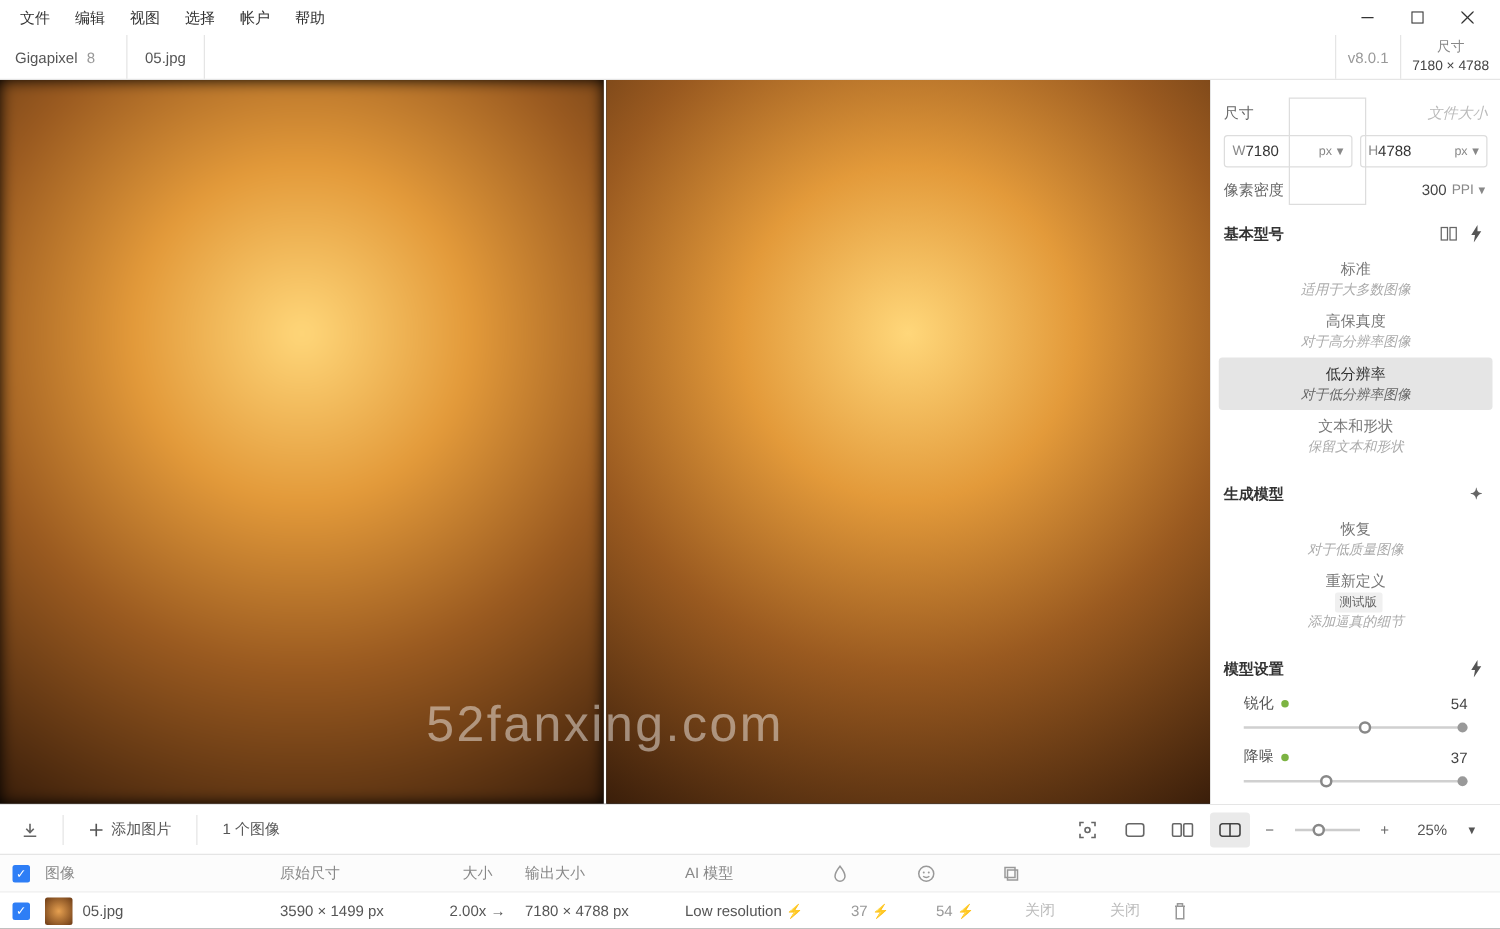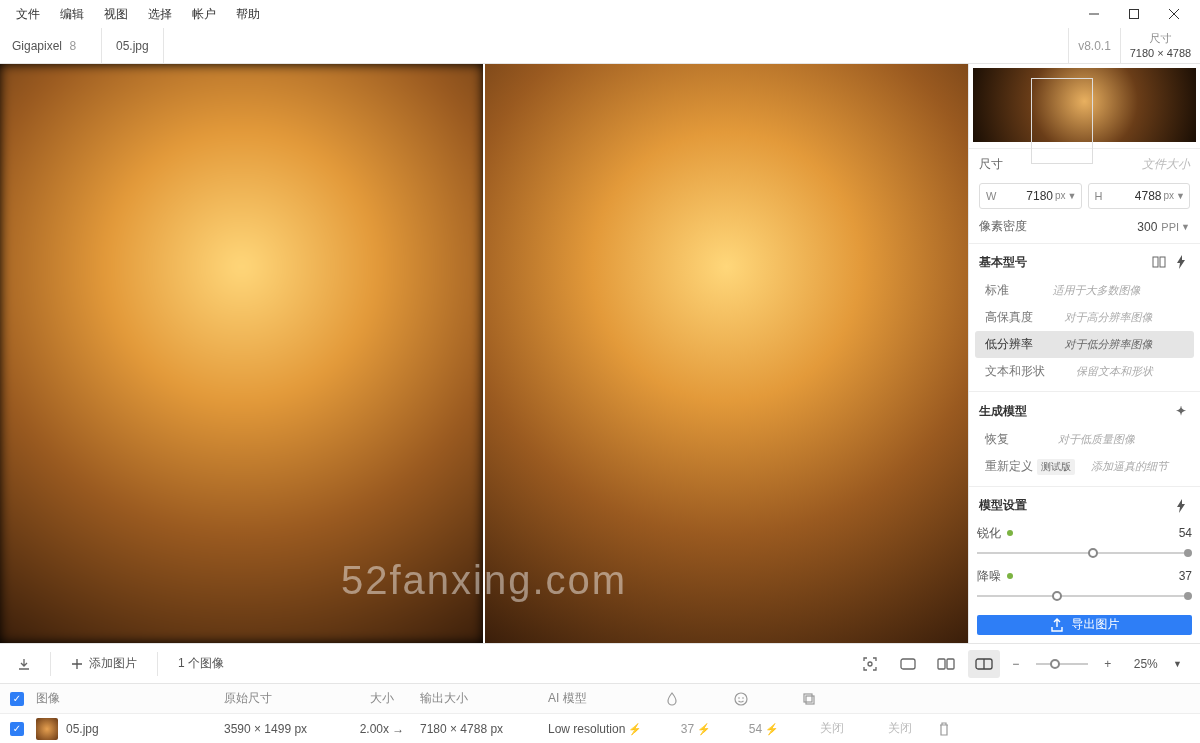--- a/index.html
+++ b/index.html
@@ -40,37 +40,37 @@
 .panel-row { display: flex; align-items: center; padding: 6px 10px; min-height: 28px; }
 .panel-row .lbl { color: #666; flex: 0 0 auto; }
 .panel-row .grow { flex: 1; }
 .panel-row .val { color: #444; text-align: right; }
 .panel-row .unit { color: #888; margin-left: 4px; font-size: 11px; }
 .panel-sep { height: 1px; background: #eee; margin: 2px 0; }
 
 .dim-inputs { display: flex; gap: 6px; padding: 4px 10px; }
 .dim-input { flex: 1; display: flex; align-items: center; border: 1px solid #ddd; border-radius: 3px; height: 26px; padding: 0 4px 0 6px; }
 .dim-input .k { color: #888; font-size: 11px; }
-.dim-input .v { flex: 1; text-align: right; padding-right: 2px; }
+.dim-input .v { flex: 1; text-align: left; padding-right: 2px; }
 .dim-input .u { color: #888; font-size: 10px; }
 .dim-input .dd { color: #888; font-size: 9px; margin-left: 2px; }
 
 .section-head { display: flex; align-items: center; padding: 8px 10px 6px; font-weight: 600; color: #333; }
 .section-head .grow { flex: 1; }
 .section-head .icn { width: 18px; height: 18px; display: flex; align-items: center; justify-content: center; color: #666; margin-left: 4px; }
 
-.model-item { display: flex; align-items: center; padding: 5px 10px; margin: 0 6px; border-radius: 3px; }
+.model-item { display: flex; align-items: center; padding: 5px 10px; margin: 0 6px; border-radius: 3px; flex-direction: column; }
 .model-item .name { color: #777; }
 .model-item .desc { flex: 1; text-align: center; color: #aaa; font-style: italic; font-size: 11px; }
 .model-item.active { background: #e5e5e5; }
 .model-item.active .name { color: #333; font-weight: 500; }
 .model-item.active .desc { color: #666; }
 .badge { background: #f0f0f0; color: #666; padding: 1px 4px; border-radius: 2px; font-size: 10px; margin-left: 4px; font-style: normal; }
 
-.slider-row { padding: 4px 8px; }
+.slider-row { padding: 4px 26px; }
 .slider-hd { display: flex; align-items: center; margin-bottom: 4px; }
 .slider-hd .lbl { color: #555; }
 .slider-hd .dot { width: 6px; height: 6px; border-radius: 50%; background: #7cb342; margin-left: 6px; }
 .slider-hd .grow { flex: 1; }
 .slider-hd .val { color: #444; }
 .slider-track { position: relative; height: 14px; }
 .slider-line { position: absolute; left: 0; right: 0; top: 6px; height: 2px; background: #d0d0d0; }
 .slider-knob { position: absolute; top: 2px; width: 10px; height: 10px; border-radius: 50%; background: #fff; border: 2px solid #888; transform: translateX(-50%); }
 .slider-end { position: absolute; top: 3px; right: 0; width: 8px; height: 8px; border-radius: 50%; background: #999; }
 

